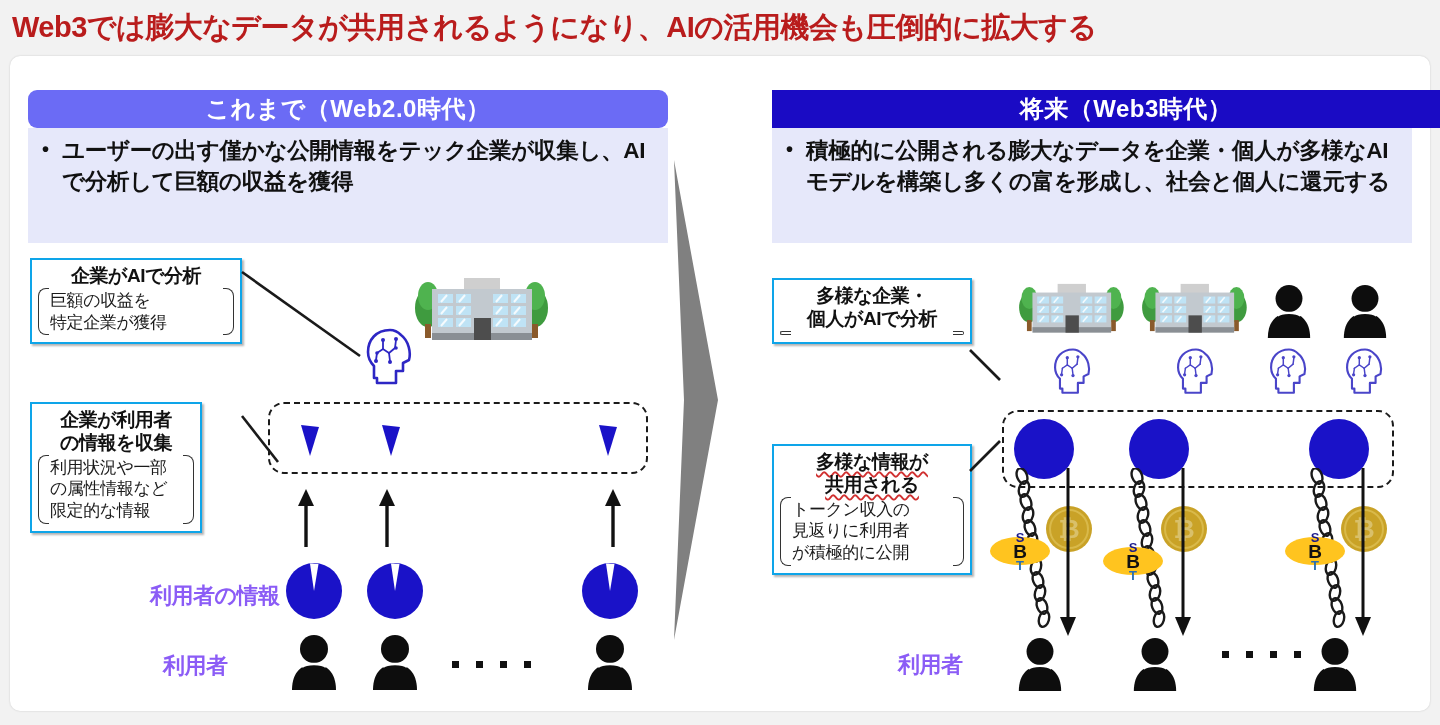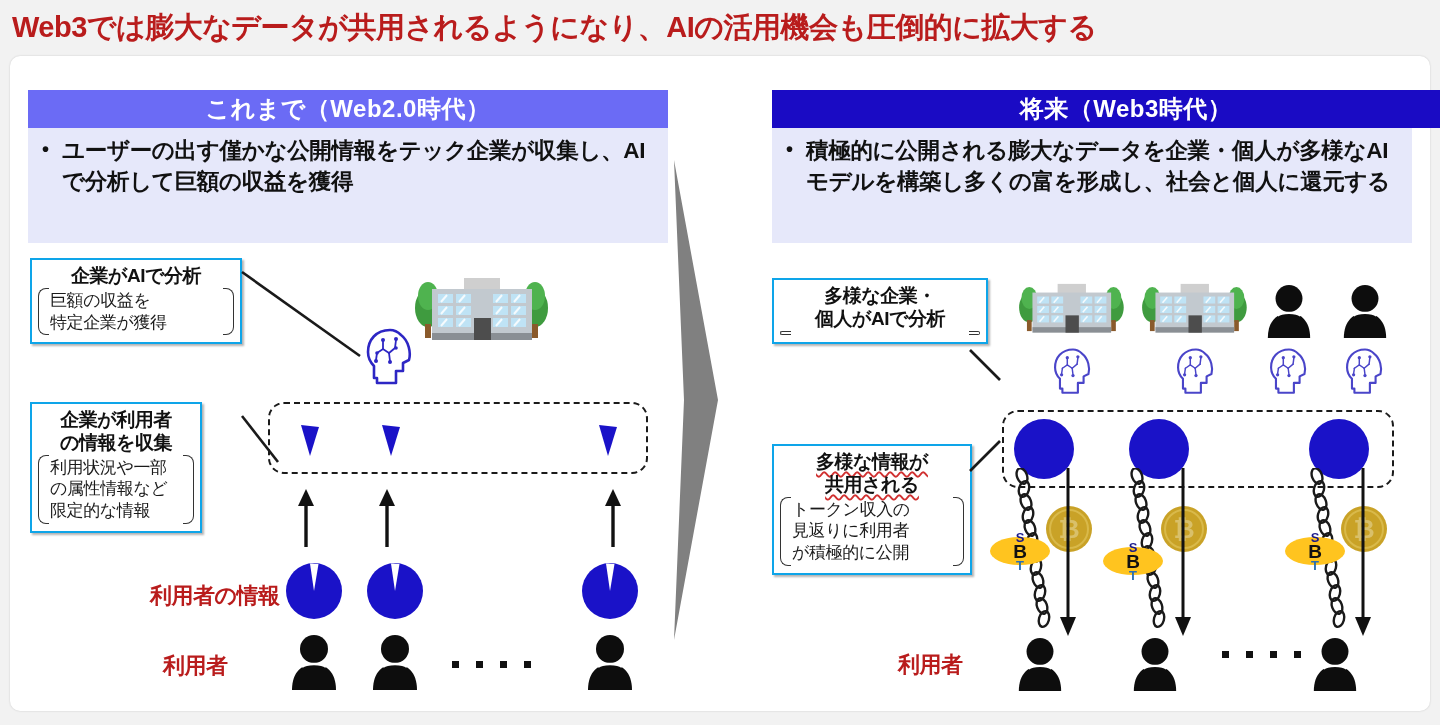--- a/index.html
+++ b/index.html
@@ -68,21 +68,21 @@
   }
   .bullet-dot {
     flex: 0 0 auto;
     width: 20px;
     font-size: 20px;
     line-height: 1.3;
     text-align: left;
   }
   .bullet-text { flex: 1 1 auto; }
 
-  #left-header  { left: 28px;  top: 90px; width: 640px; background: #6b6bf5; }
+  #left-header  { left: 28px;  top: 90px; width: 640px; background: #6b6bf5; border-radius: 9px; }
   #left-body    { left: 28px;  top: 128px; width: 640px; height: 115px; }
   #right-header { left: 772px; top: 90px; width: 708px; background: #1a0bc4; }
   #right-body   { left: 772px; top: 128px; width: 640px; height: 115px; }
 
   
   .callout {
     position: absolute;
     box-sizing: border-box;
     background: #ffffff;
     border: 2px solid #0ea5e9;
@@ -120,21 +120,21 @@
   .callout-sub {
     font-size: 17px;
     color: #1a1a1a;
     line-height: 1.28;
     text-align: left;
     white-space: pre-line;
     letter-spacing: -0.4px;
   }
   #callout-l1 { left: 30px;  top: 258px; width: 212px; }
   #callout-l2 { left: 30px;  top: 402px; width: 172px; }
-  #callout-r1 { left: 772px; top: 278px; width: 216px; }
+  #callout-r1 { left: 772px; top: 278px; width: 200px; }
   #callout-r2 { left: 772px; top: 444px; width: 200px; }
 
   
   .leader { position: absolute; pointer-events: none; }
 
   
   #center-arrow { position: absolute; left: 670px; top: 150px; }
 
   
   .dashed-box {
@@ -148,21 +148,21 @@
   #dashed-right { left: 1002px; top: 410px; width: 392px; height: 78px; }
 
   
   .ico { position: absolute; }
 
   
   .row-label {
     position: absolute;
     font-size: 22px;
     font-weight: bold;
-    color: #b91c1c;
+    color: #8b5cf6;
     letter-spacing: -0.5px;
     white-space: nowrap;
   }
   #label-userinfo { left: 150px; top: 581px; }
   #label-users-l  { left: 163px; top: 651px; }
   #label-users-r  { left: 898px; top: 650px; }
 
   
   .dots { position: absolute; display: flex; gap: 17px; }
   .dots i { display: block; width: 7px; height: 7px; background: #111; }

